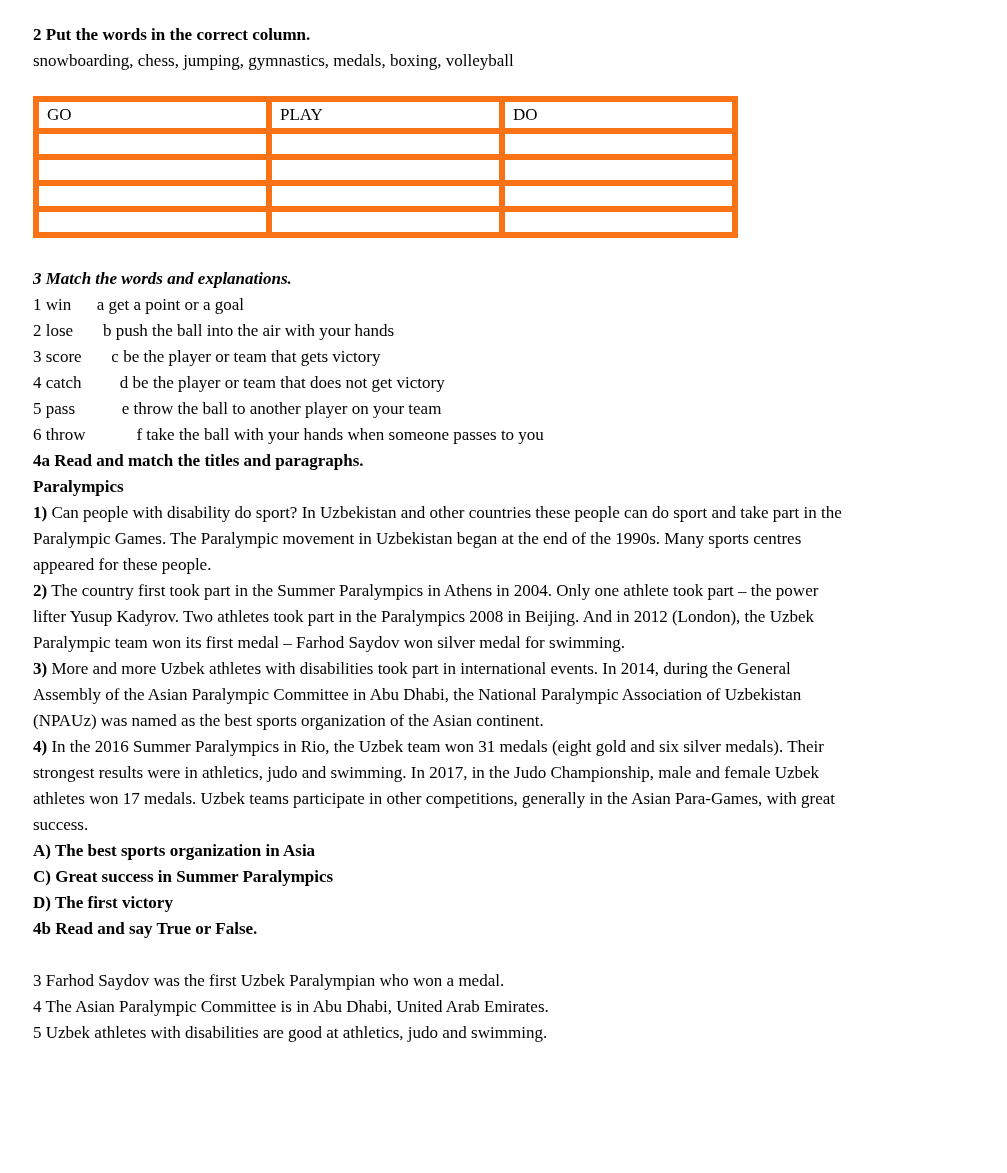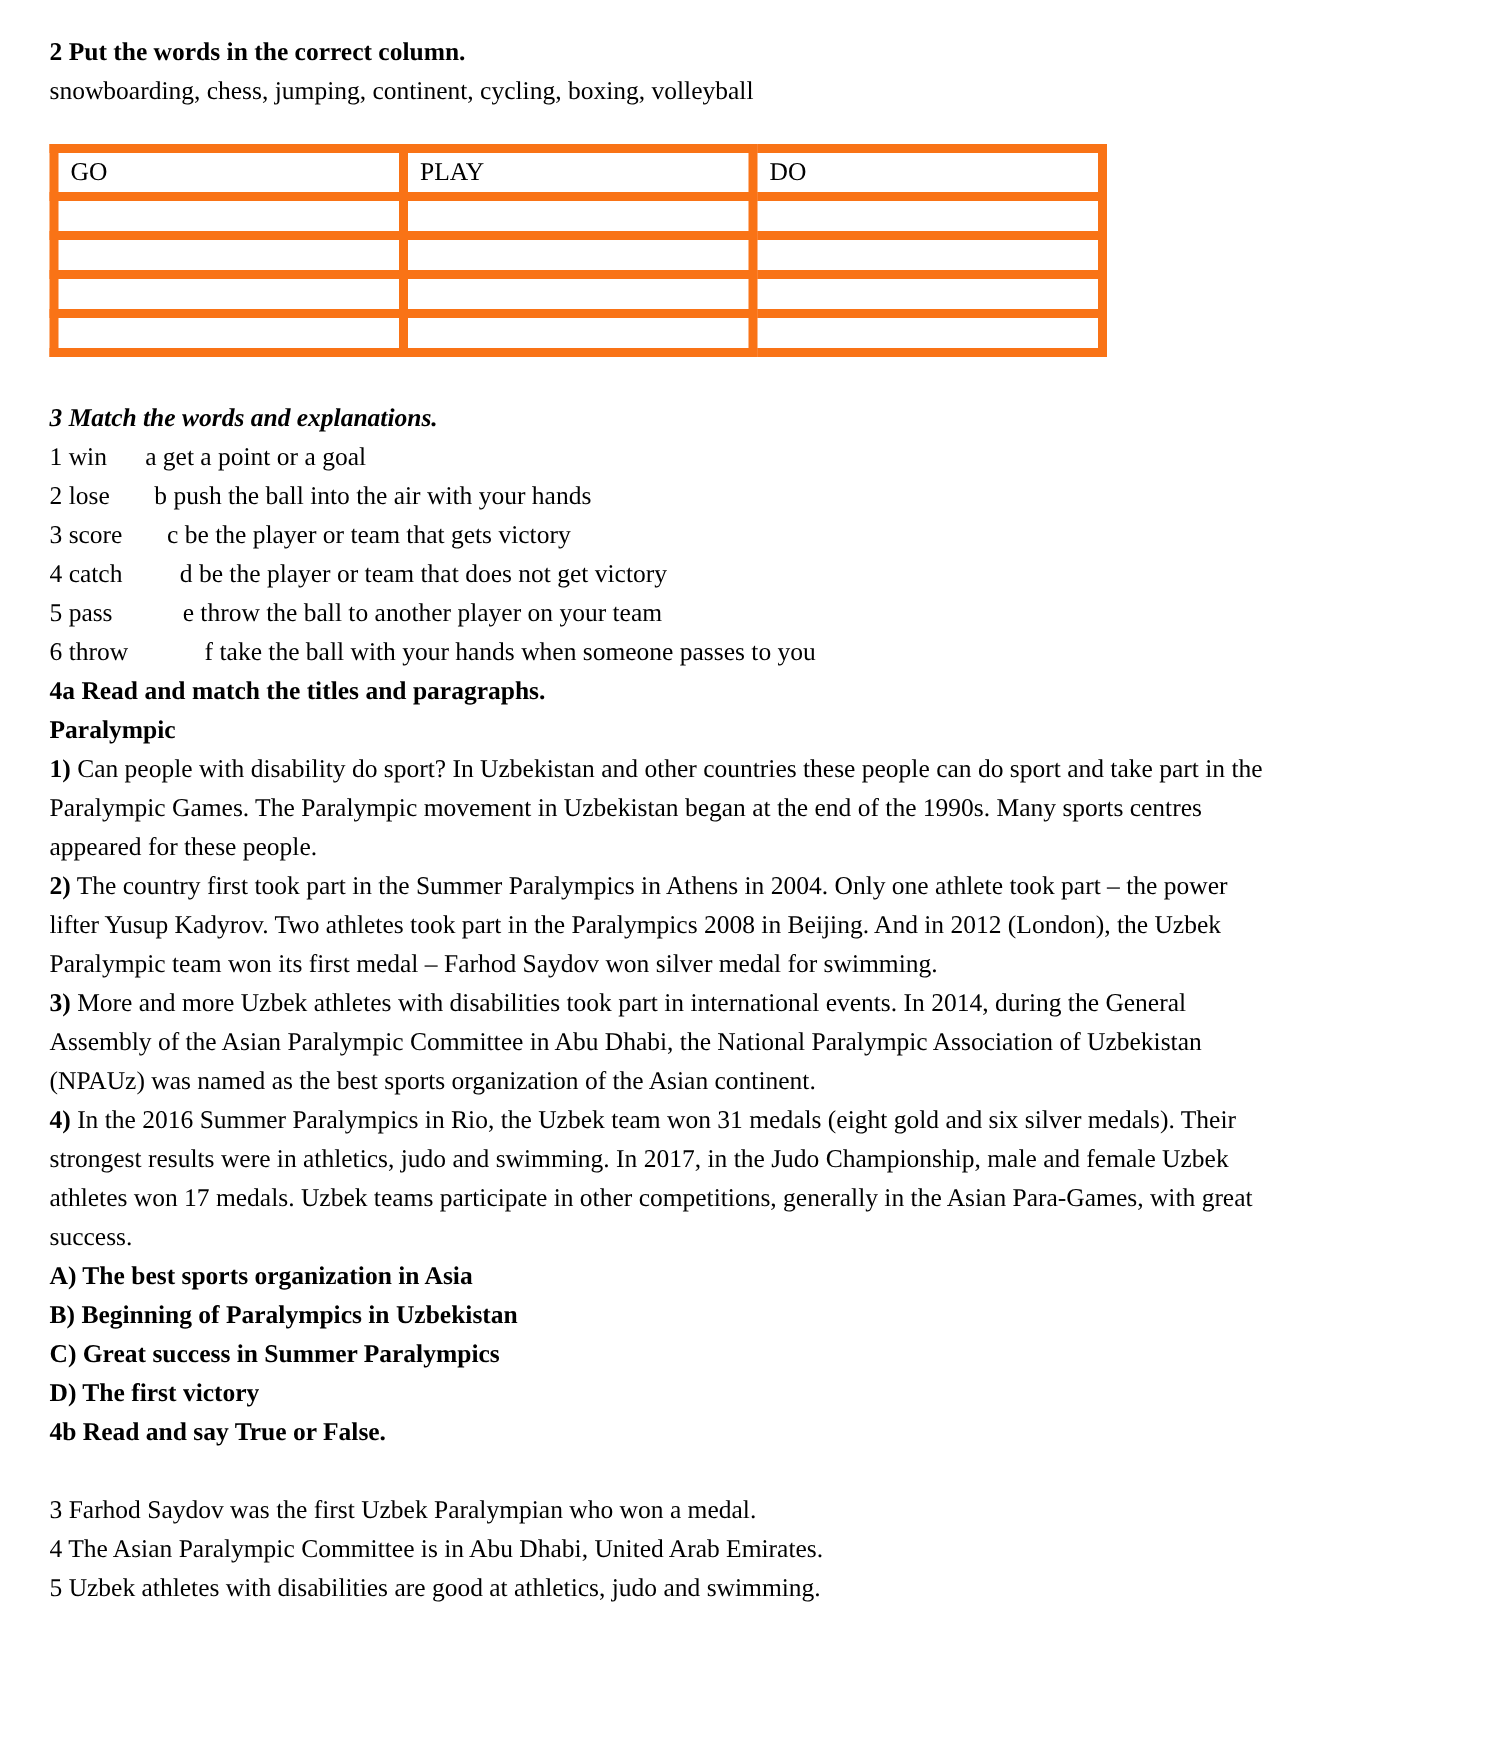--- a/index.html
+++ b/index.html
@@ -36,21 +36,21 @@
   .section3 { margin-top: 28px; font-style: italic; }
   p.para { margin: 0; }
   .statements { margin-top: 26px; }
 </style>
 </head>
 <body>
 
 <div class="page">
 
   <div class="bold">2 Put the words in the correct column.</div>
-  <div>snowboarding, chess, jumping, continent, cycling, boxing, volleyball</div>
+  <div>snowboarding, chess, jumping, gymnastics, medals, boxing, volleyball</div>
 
   <table class="sort-table">
     <thead>
       <tr>
         <th>GO</th>
         <th>PLAY</th>
         <th>DO</th>
       </tr>
     </thead>
     <tbody>
@@ -79,29 +79,28 @@
 
   <div class="bold section3">3 Match the words and explanations.</div>
   <div class="pre">1 win      a get a point or a goal</div>
   <div class="pre">2 lose       b push the ball into the air with your hands</div>
   <div class="pre">3 score       c be the player or team that gets victory</div>
   <div class="pre">4 catch         d be the player or team that does not get victory</div>
   <div class="pre">5 pass           e throw the ball to another player on your team</div>
   <div class="pre">6 throw            f take the ball with your hands when someone passes to you</div>
 
   <div class="bold">4a Read and match the titles and paragraphs.</div>
-  <div class="bold">Paralympic</div>
+  <div class="bold">Paralympics</div>
 
   <p class="para"><b>1)</b> <span>Can people with disability do sport? In Uzbekistan and other countries these people can do sport and take part in the Paralympic Games. The Paralympic movement in Uzbekistan began at the end of the 1990s. Many sports centres appeared for these people.</span></p>
   <p class="para"><b>2)</b> <span>The country first took part in the Summer Paralympics in Athens in 2004. Only one athlete took part – the power lifter Yusup Kadyrov. Two athletes took part in the Paralympics 2008 in Beijing. And in 2012 (London), the Uzbek Paralympic team won its first medal – Farhod Saydov won silver medal for swimming.</span></p>
   <p class="para"><b>3)</b> <span>More and more Uzbek athletes with disabilities took part in international events. In 2014, during the General Assembly of the Asian Paralympic Committee in Abu Dhabi, the National Paralympic Association of Uzbekistan (NPAUz) was named as the best sports organization of the Asian continent.</span></p>
   <p class="para"><b>4)</b> <span>In the 2016 Summer Paralympics in Rio, the Uzbek team won 31 medals (eight gold and six silver medals). Their strongest results were in athletics, judo and swimming. In 2017, in the Judo Championship, male and female Uzbek athletes won 17 medals. Uzbek teams participate in other competitions, generally in the Asian Para-Games, with great success.</span></p>
 
   <div class="bold">A) The best sports organization in Asia</div>
-  <div class="bold">B) Beginning of Paralympics in Uzbekistan</div>
   <div class="bold">C) Great success in Summer Paralympics</div>
   <div class="bold">D) The first victory</div>
 
   <div class="bold">4b Read and say True or False.</div>
 
   <div class="statements">
     <div>3 Farhod Saydov was the first Uzbek Paralympian who won a medal.</div>
     <div>4 The Asian Paralympic Committee is in Abu Dhabi, United Arab Emirates.</div>
     <div>5 Uzbek athletes with disabilities are good at athletics, judo and swimming.</div>
   </div>

